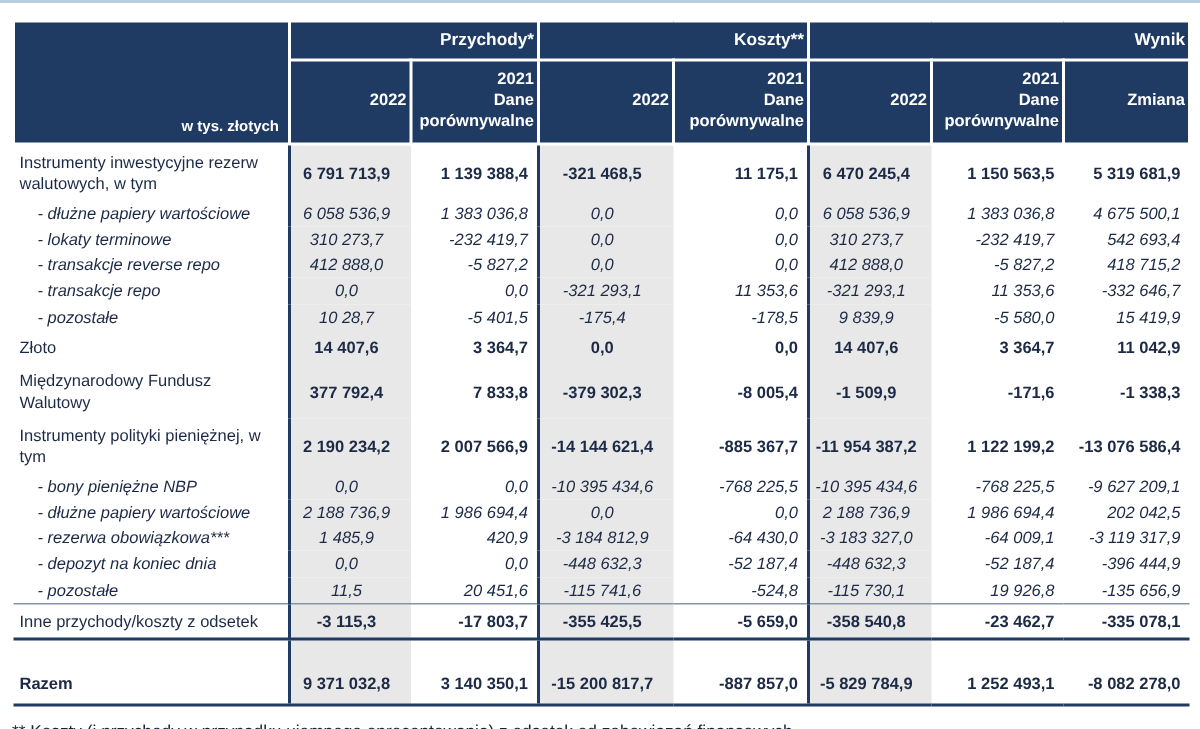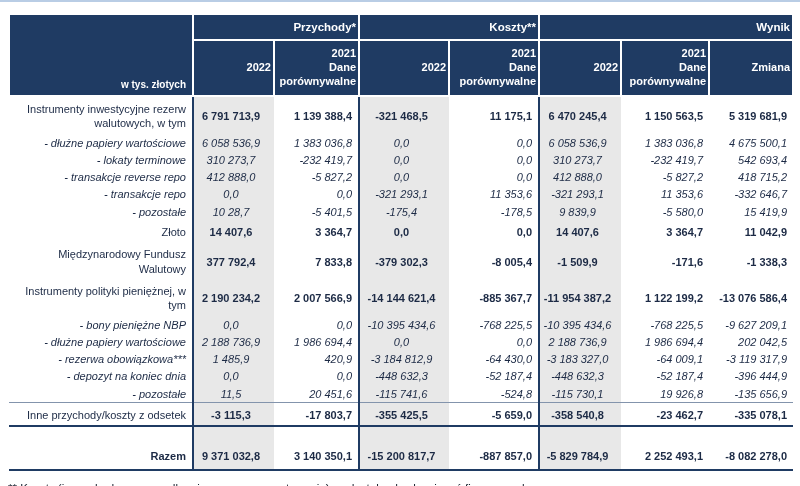--- a/index.html
+++ b/index.html
@@ -31,21 +31,21 @@
   thead th.sub-head{white-space:pre-line;margin-left:11px;}
   thead th.label-head{
     text-align:right;vertical-align:bottom;
     font-size:10px;padding:4px 6px;
   }
   tbody td{
     font-size:11px;line-height:1.3;padding:2px 6px 1px 0;
     text-align:right;white-space:nowrap;color:var(--body-text);
   }
   tbody td.label{
-    text-align:right;padding-left:4px;white-space:normal;margin-top:36px;
+    text-align:left;padding-left:4px;white-space:normal;margin-top:36px;
   }
   tbody td.shaded{background:var(--shaded-column);}
   tbody td.gleft{border-left:2px solid var(--header-bg);text-align:center;}
   tr.section td{padding-top:5px;padding-bottom:3px;}
   tr.section td.num{font-weight:bold;}
   tr.sub td.label{padding-left:16px;font-style:italic;}
   tr.sub td.num{font-style:italic;}
   tr.divider td{border-top:1px solid #8394ac;}
   tr.total td{
     border-top:2px solid var(--header-bg);
@@ -247,21 +247,21 @@
           <td class="num">-23 462,7</td>
           <td class="num">-335 078,1</td>
         </tr>
         <tr class="total">
           <td class="label">Razem</td>
           <td class="num shaded gleft">9 371 032,8</td>
           <td class="num">3 140 350,1</td>
           <td class="num shaded gleft">-15 200 817,7</td>
           <td class="num">-887 857,0</td>
           <td class="num shaded gleft">-5 829 784,9</td>
-          <td class="num">2 252 493,1</td>
+          <td class="num">1 252 493,1</td>
           <td class="num">-8 082 278,0</td>
         </tr>
       </tbody>
   </table>
 </div>
 
 <div class="footnotes">
   <p>** Koszty (i przychody w przypadku ujemnego oprocentowania) z odsetek od zobowiązań finansowych.</p>
 
 </div>

